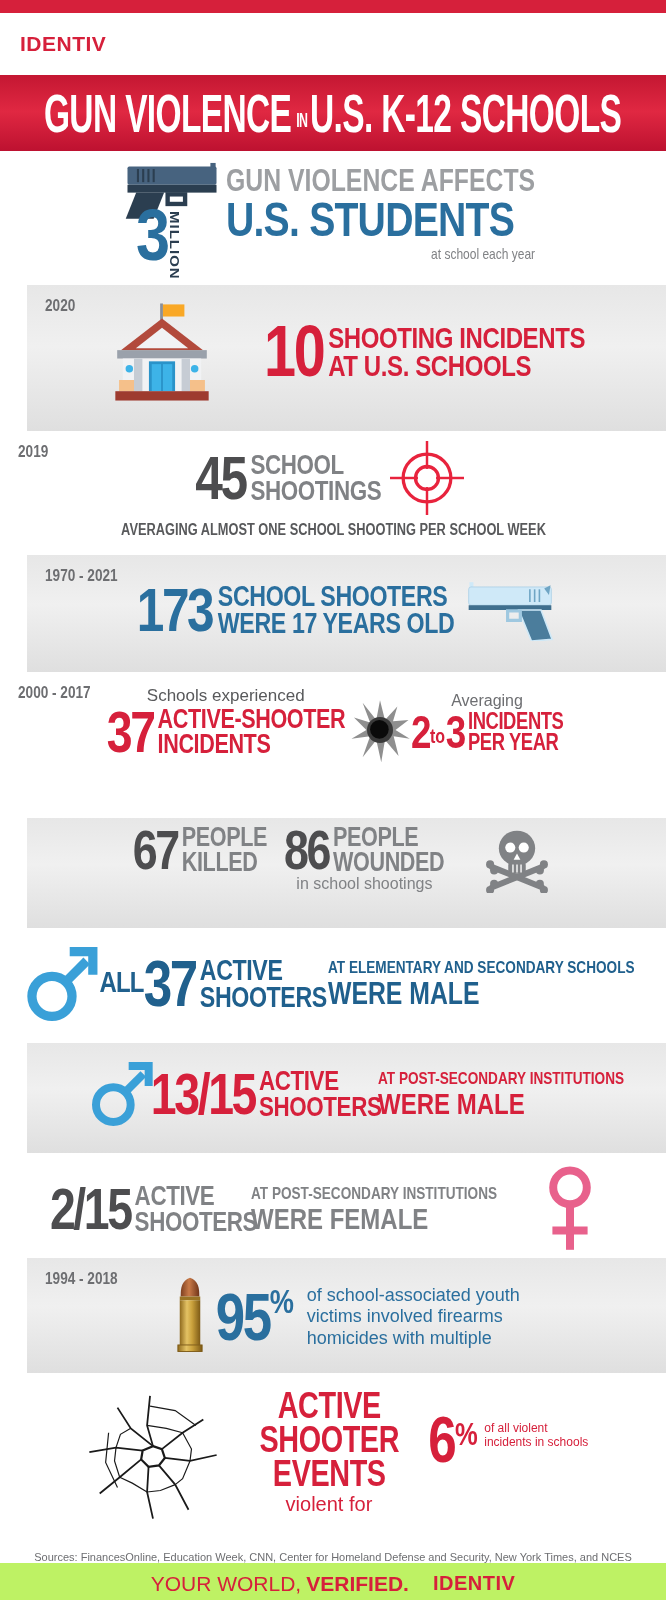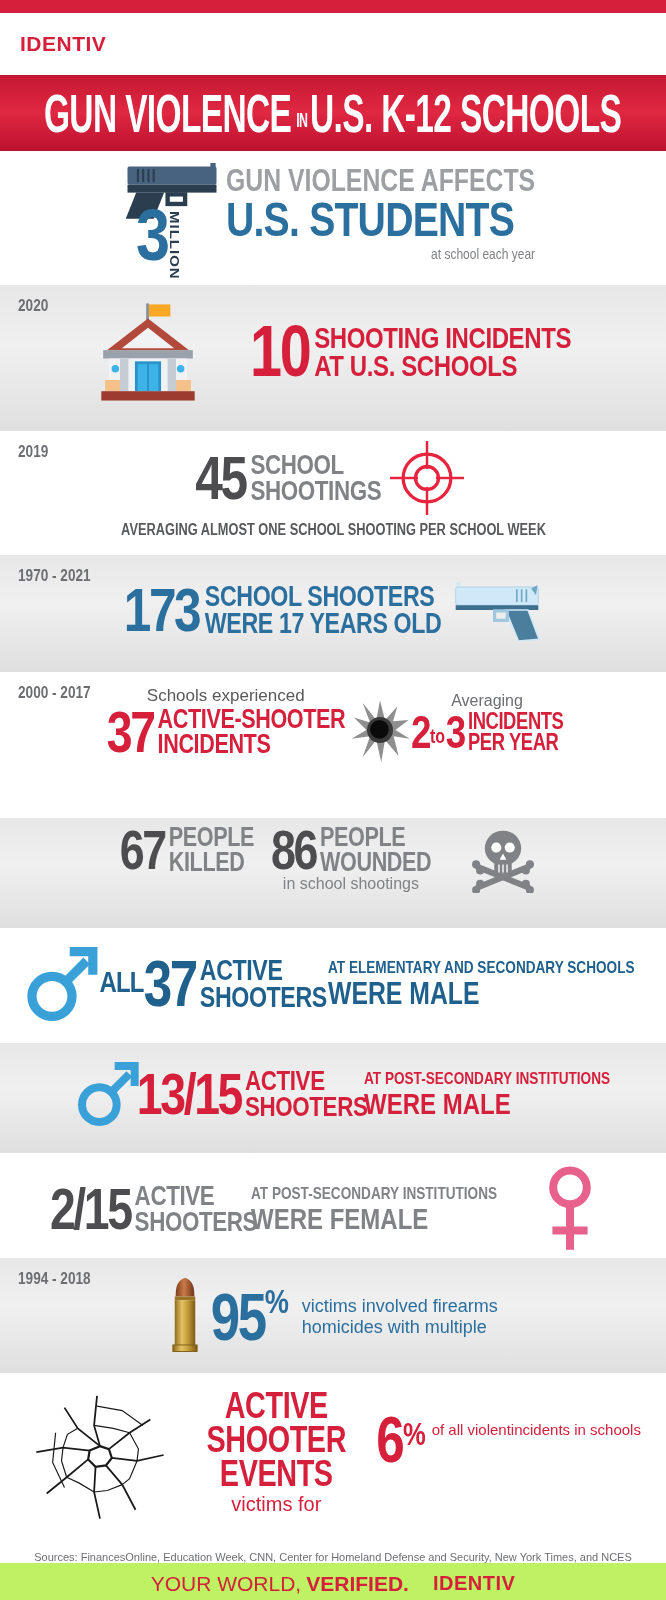--- a/index.html
+++ b/index.html
@@ -2,21 +2,21 @@
 <html><head>
 <meta charset="utf-8">
 <style>
   html,body{margin:0;padding:0;background:#fff;}
   .page{
     width:666px;height:1600px;margin:0 auto;position:relative;overflow:hidden;
     font-family:"Liberation Sans",sans-serif;background:#fff;
   }
   
   .sec{position:relative;box-sizing:border-box;}
-  .bg-gray{background:linear-gradient(180deg,#e7e7e7 0%,#f0f0f0 42%,#dfdfdf 100%);}
+  .bg-gray{background:linear-gradient(180deg,#e7e7e7 0%,#f0f0f0 42%,#dfdfdf 100%);margin-left:27px;}
   .row{display:flex;align-items:center;justify-content:center;}
   .stack{display:flex;flex-direction:column;line-height:.92;font-weight:bold;letter-spacing:-.5px;white-space:nowrap;}
   .num{font-weight:bold;letter-spacing:-3px;line-height:.85;white-space:nowrap;}
   .cu{display:inline-flex;align-items:center;transform:scaleX(.8);}
   .yr{position:absolute;top:12px;left:18px;font-weight:bold;color:#6d6e71;font-size:16px;
       transform:scaleX(.85);transform-origin:0 0;white-space:nowrap;}
   .red{color:#d6203b;} .steel{color:#2a6f9e;} .dblue{color:#20608d;}
   .gdark{color:#4d4d4f;} .gmid{color:#808285;}
   
   .topbar{height:13px;background:#d6203b;}
@@ -95,21 +95,21 @@
   .s1994-text{display:flex;flex-direction:column;font-size:18px;line-height:1.18;margin-left:4px;}
   
   .sec-events{height:160px;background:#fff;}
   .ev-row{padding-top:8px;gap:14px;align-items:flex-start;}
   .ev-col{display:flex;flex-direction:column;align-items:center;margin-top:8px;}
   .ev-title{font-size:36px;font-weight:bold;line-height:.95;text-align:center;transform:scaleX(.8);letter-spacing:-.5px;}
   .ev-acct{font-size:20px;margin-top:1px;}
   .ev-grp{display:flex;align-items:flex-start;margin-top:32px;}
   .ev-num{font-size:64px;font-weight:bold;letter-spacing:-2px;line-height:.85;}
   .ev-pct{font-size:32px;font-weight:bold;position:relative;top:-6px;}
-  .ev-text{display:flex;flex-direction:row;font-size:15px;line-height:1.2;margin:8px 0 0 8px;}
+  .ev-text{display:flex;flex-direction:column;font-size:12px;line-height:1.2;margin:8px 0 0 8px;}
   
   .sources{height:30px;display:flex;align-items:flex-end;justify-content:center;background:#fff;}
   .sources span{font-size:11px;color:#6d6e71;}
   .footer{height:41px;background:#bef264;display:flex;align-items:center;justify-content:center;padding:0 20px;box-sizing:content-box;gap:24px;}
   .tagline{font-size:21px;color:#d6203b;white-space:nowrap;}
   .tagline b{font-weight:800;margin-left:5px;}
   .botbar{height:14px;background:#d6203b;}
   svg{display:block;}
 </style>
 </head>
@@ -394,20 +394,21 @@
         <path d="M18 2 C27 5 28 13 28 22 L8 22 C8 13 9 5 18 2 Z" fill="url(#copper)"></path>
         <rect x="7" y="22" width="22" height="4" fill="#9a7424"></rect>
         <rect x="7" y="26" width="22" height="48" fill="url(#brass)"></rect>
         <rect x="5" y="74" width="26" height="7" fill="url(#brass)" stroke="#7d5a16" stroke-width="1"></rect>
       </svg>
       <div class="cu" style="margin:0 -15px;">
         <span class="pct-num steel">95</span>
         <span class="pct-sign steel">%</span>
       </div>
       <div class="s1994-text steel">
+        <span>of school-associated youth</span>
         <span>victims involved firearms</span>
         <span>homicides with multiple</span>
       </div>
     </div>
   </section>
 
   <section class="sec sec-events">
     <div class="row ev-row">
       <svg width="150" height="148" viewBox="0 0 200 200">
         <g fill="none" stroke="#1a1a1a" stroke-width="3">
@@ -434,21 +435,21 @@
           <polyline points="96,34 130,40 158,60"></polyline>
           <polyline points="40,70 36,110 52,144"></polyline>
         </g>
       </svg>
       <div class="ev-col red">
         <div class="ev-title">
           <div>ACTIVE</div>
           <div>SHOOTER</div>
           <div>EVENTS</div>
         </div>
-        <span class="ev-acct">victims for</span>
+        <span class="ev-acct">violent for</span>
       </div>
       <div class="ev-grp red">
         <span class="cu" style="margin:0 -8px;">
           <span class="ev-num">6</span>
           <span class="ev-pct">%</span>
         </span>
         <div class="ev-text">
           <span>of all violent</span>
           <span>incidents in schools</span>
         </div>

